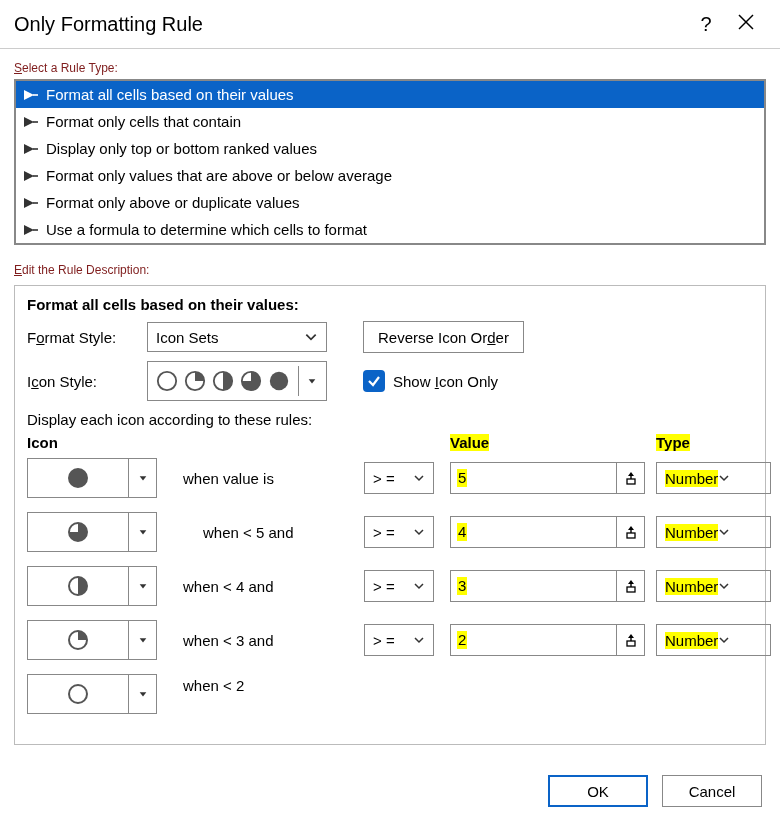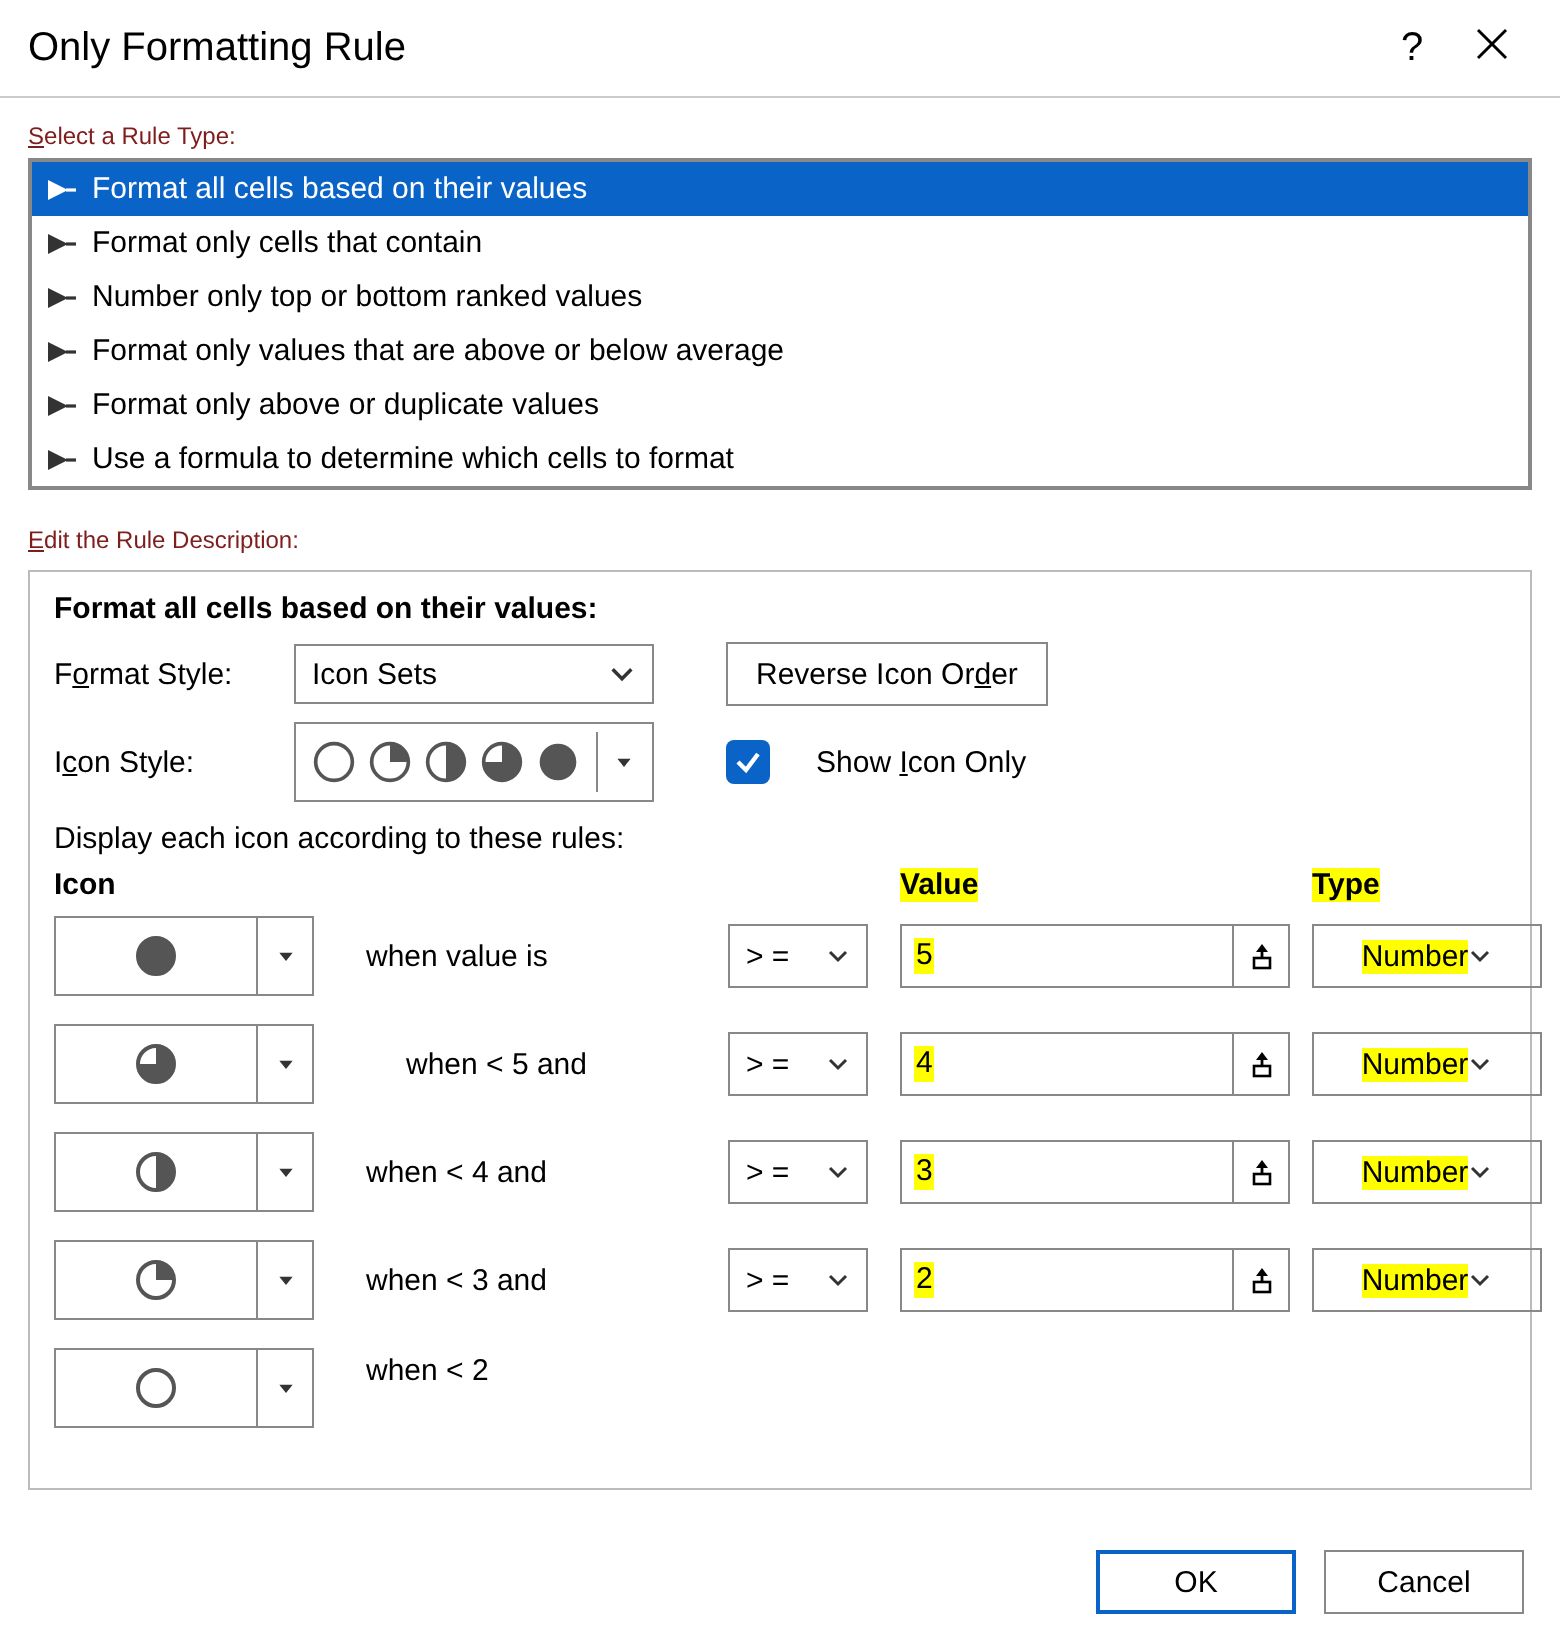--- a/index.html
+++ b/index.html
@@ -35,21 +35,21 @@
   .rules-grid { display: grid; grid-template-columns: 150px 175px 80px 200px 120px; column-gap: 6px; align-items: center; }
   .rules-hdr { display: grid; grid-template-columns: 150px 175px 80px 200px 120px; column-gap: 6px; margin-bottom: 6px; }
   .iconpick { display: flex; align-items: center; border: 1px solid #888; height: 40px; width: 130px; cursor: default; }
   .iconpick .ic { flex: 1; display: flex; align-items: center; justify-content: center; }
   .iconpick .dd { width: 28px; border-left: 1px solid #888; display: flex; align-items: center; justify-content: center; align-self: stretch; }
   .whentext { font-size: 15px; }
   .opsel { display: flex; align-items: center; justify-content: space-between; border: 1px solid #888; height: 32px; width: 70px; padding: 0 8px; font-size: 15px; cursor: default; }
   .valbox { display: flex; border: 1px solid #888; height: 32px; width: 195px; }
   .valbox input { flex: 1; border: none; outline: none; padding: 0 6px; font-size: 15px; background: transparent; }
   .valbox .ref { width: 28px; border-left: 1px solid #888; display: flex; align-items: center; justify-content: center; cursor: default; }
-  .typesel { display: flex; align-items: center; justify-content: center; border: 1px solid #888; height: 32px; width: 115px; padding: 12px 8px; font-size: 15px; cursor: default; }
+  .typesel { display: flex; align-items: center; justify-content: flex-start; border: 1px solid #888; height: 32px; width: 115px; padding: 12px 8px; font-size: 15px; cursor: default; }
   .footer { position: absolute; bottom: 12px; right: 18px; display: flex; gap: 14px; }
   .footer .btn { width: 100px; }
   svg.pie { width: 22px; height: 22px; }
   .u { text-decoration: underline; }
   .valhl { background: #ffff00; display:inline-block; padding:0 1px; line-height:18px; position:absolute; left:6px; top:6px; pointer-events:none; font-size:15px;}
   .valwrap { position:relative; flex:1; }
   .valwrap input { width:100%; height:100%; color:transparent; caret-color:#000; }
   .typhl { background:#ffff00; }
 </style>
 </head>
@@ -91,21 +91,21 @@
           </span>
         <span>Format only cells that contain</span>
       </div>
       <div class="listrow">
         <span class="arrow">
             <svg viewBox="0 0 14 10">
               <polygon points="0,0 10,5 0,10" fill="#333"></polygon>
               <rect x="9" y="4.2" width="5" height="1.6" fill="#333"></rect>
             </svg>
           </span>
-        <span>Number only top or bottom ranked values</span>
+        <span>Display only top or bottom ranked values</span>
       </div>
       <div class="listrow">
         <span class="arrow">
             <svg viewBox="0 0 14 10">
               <polygon points="0,0 10,5 0,10" fill="#333"></polygon>
               <rect x="9" y="4.2" width="5" height="1.6" fill="#333"></rect>
             </svg>
           </span>
         <span>Format only values that are above or below average</span>
       </div>
@@ -166,21 +166,21 @@
             </svg>
           <svg class="pie" viewBox="0 0 24 24">
               <circle cx="12" cy="12" r="10" fill="#555"></circle>
             </svg>
           <div class="sep"></div>
           <svg class="chev" viewBox="0 0 12 12" style="width:10px;height:10px">
               <polygon points="2,4 10,4 6,9" fill="#333"></polygon>
             </svg>
         </div>
         <div style="width:16px"></div>
-        <div style="display:flex;align-items:center;gap:23px">
+        <div style="display:flex;align-items:center;gap:8px">
           <span class="checkbox">
             <svg viewBox="0 0 14 14">
                 <polyline points="2,7 6,11 12,3" fill="none" stroke="#fff" stroke-width="2.2"></polyline>
               </svg>
           </span>
           <span style="font-size:15px">Show <span class="u">I</span>con Only</span>
         </div>
       </div>
 
       <div style="font-size:15px;margin:10px 0 6px 0">Display each icon according to these rules:</div>

